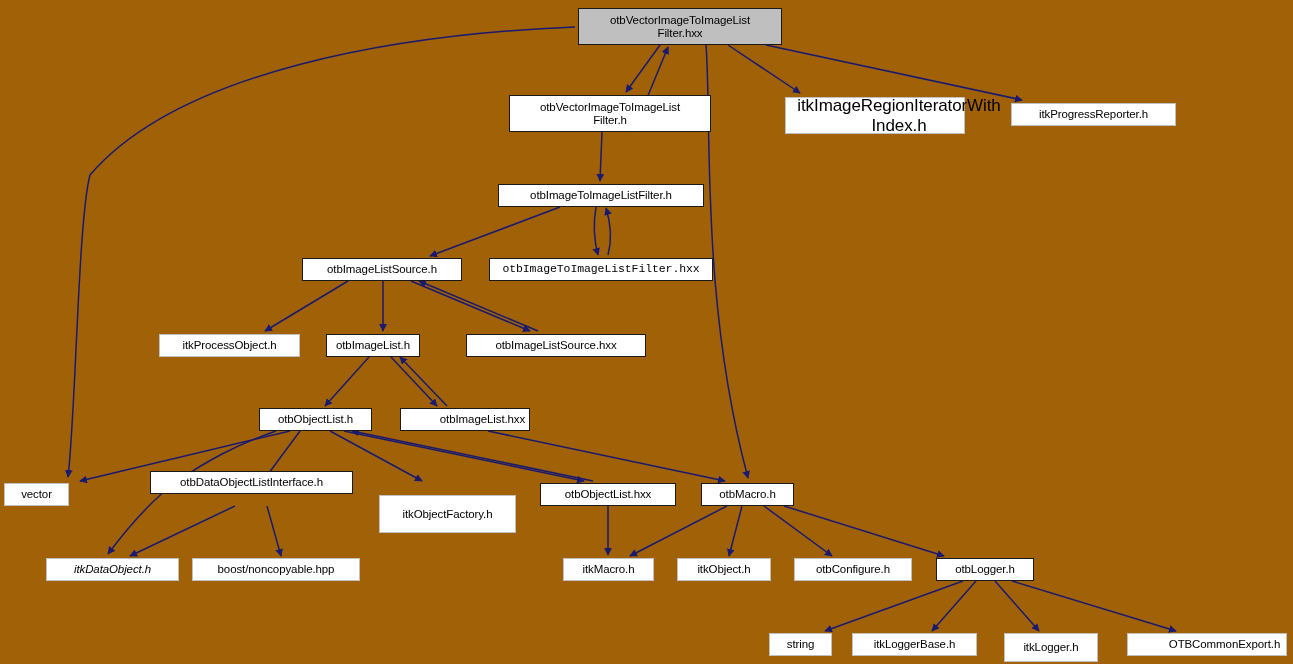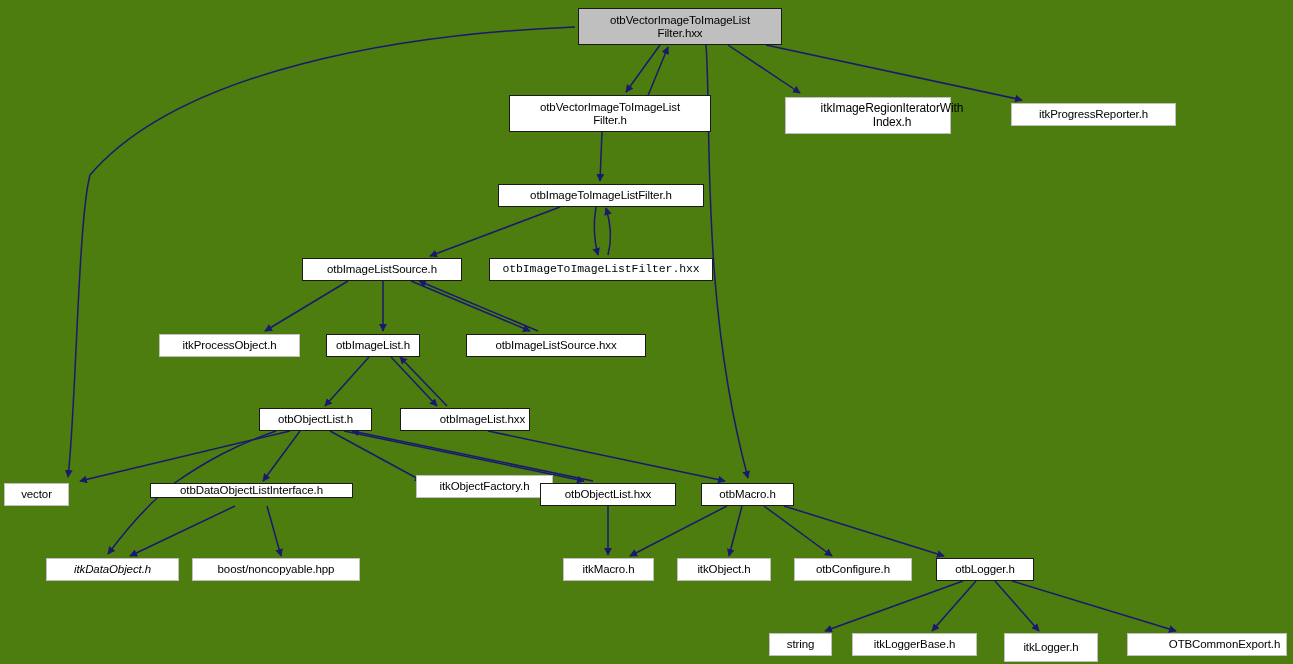--- a/index.html
+++ b/index.html
@@ -4,21 +4,21 @@
 <style>
   html, body {
     margin: 0;
     padding: 0;
     background: #ffffff;
   }
   #graph-root {
     position: relative;
     width: 1293px;
     height: 664px;
-    background: #4d7c0f;
+    background: #a16207;
     font-family: "Liberation Sans", "DejaVu Sans", sans-serif;
     overflow: hidden;
   }
   #edge-layer {
     position: absolute;
     left: 0; top: 0;
     width: 1293px;
     height: 664px;
     pointer-events: none;
   }
@@ -93,34 +93,34 @@
         <path d="M 976,581 L 932,631" fill="none" stroke="#191970" stroke-width="1.5" marker-end="url(#arrow)"></path>
         <path d="M 995,581 L 1039,631" fill="none" stroke="#191970" stroke-width="1.5" marker-end="url(#arrow)"></path>
         <path d="M 1012,581 L 1176,631" fill="none" stroke="#191970" stroke-width="1.5" marker-end="url(#arrow)"></path>
       </g>
   </svg>
   <div id="nodes">
       <div class="node root" title="otbVectorImageToImageListFilter.hxx" style="left: 578px; top: 8px; width: 204px; height: 37px; font-size: 11.5px;">otbVectorImageToImageList
 Filter.hxx</div>
       <div class="node thick" title="otbVectorImageToImageListFilter.h" style="left: 509px; top: 95px; width: 202px; height: 37px; font-size: 11.5px;">otbVectorImageToImageList
 Filter.h</div>
-      <div class="node thin" title="itkImageRegionIteratorWithIndex.h" style="left: 785px; top: 97px; width: 166px; height: 37px; font-size: 12px; padding-left: 48px;">itkImageRegionIteratorWith
+      <div class="node thin" title="itkImageRegionIteratorWithIndex.h" style="left: 785px; top: 97px; width: 180px; height: 37px; font-size: 17px; padding-left: 48px;">itkImageRegionIteratorWith
 Index.h</div>
       <div class="node thin" title="itkProgressReporter.h" style="left: 1011px; top: 103px; width: 165px; height: 23px; font-size: 11.5px;">itkProgressReporter.h</div>
       <div class="node thick" title="otbImageToImageListFilter.h" style="left: 498px; top: 184px; width: 206px; height: 23px; font-size: 11.5px;">otbImageToImageListFilter.h</div>
       <div class="node thick" title="otbImageListSource.h" style="left: 302px; top: 258px; width: 160px; height: 23px; font-size: 11.5px;">otbImageListSource.h</div>
       <div class="node thick" title="otbImageToImageListFilter.hxx" style="left: 489px; top: 258px; width: 224px; height: 23px; font-size: 11.5px; font-family: Liberation Mono, monospace;">otbImageToImageListFilter.hxx</div>
       <div class="node thin" title="itkProcessObject.h" style="left: 159px; top: 334px; width: 141px; height: 23px; font-size: 11.5px;">itkProcessObject.h</div>
       <div class="node thick" title="otbImageList.h" style="left: 326px; top: 334px; width: 94px; height: 23px; font-size: 11.5px;">otbImageList.h</div>
       <div class="node thick" title="otbImageListSource.hxx" style="left: 466px; top: 334px; width: 180px; height: 23px; font-size: 11.5px;">otbImageListSource.hxx</div>
       <div class="node thick" title="otbObjectList.h" style="left: 259px; top: 408px; width: 113px; height: 23px; font-size: 11.5px;">otbObjectList.h</div>
       <div class="node thick" title="otbImageList.hxx" style="left: 400px; top: 408px; width: 130px; height: 23px; font-size: 11.5px; padding-left: 35px;">otbImageList.hxx</div>
       <div class="node thin" title="vector" style="left: 4px; top: 483px; width: 65px; height: 23px; font-size: 11.5px;">vector</div>
-      <div class="node thick" title="otbDataObjectListInterface.h" style="left: 150px; top: 483px; width: 203px; height: 15px; font-size: 11.5px;">otbDataObjectListInterface.h</div>
-      <div class="node thin" title="itkObjectFactory.h" style="left: 379px; top: 475px; width: 137px; height: 23px; font-size: 11.5px; margin-left: 37px;">itkObjectFactory.h</div>
+      <div class="node thick" title="otbDataObjectListInterface.h" style="left: 150px; top: 471px; width: 203px; height: 23px; font-size: 11.5px;">otbDataObjectListInterface.h</div>
+      <div class="node thin" title="itkObjectFactory.h" style="left: 379px; top: 495px; width: 137px; height: 38px; font-size: 11.5px;">itkObjectFactory.h</div>
       <div class="node thick" title="otbObjectList.hxx" style="left: 540px; top: 483px; width: 136px; height: 23px; font-size: 11.5px;">otbObjectList.hxx</div>
       <div class="node thick" title="otbMacro.h" style="left: 701px; top: 483px; width: 93px; height: 23px; font-size: 11.5px;">otbMacro.h</div>
       <div class="node thin" title="itkDataObject.h" style="left: 46px; top: 558px; width: 133px; height: 23px; font-size: 11.5px; font-style: italic;">itkDataObject.h</div>
       <div class="node thin" title="boost/noncopyable.hpp" style="left: 192px; top: 558px; width: 168px; height: 23px; font-size: 11.5px;">boost/noncopyable.hpp</div>
       <div class="node thin" title="itkMacro.h" style="left: 563px; top: 558px; width: 91px; height: 23px; font-size: 11.5px;">itkMacro.h</div>
       <div class="node thin" title="itkObject.h" style="left: 677px; top: 558px; width: 94px; height: 23px; font-size: 11.5px;">itkObject.h</div>
       <div class="node thin" title="otbConfigure.h" style="left: 794px; top: 558px; width: 118px; height: 23px; font-size: 11.5px;">otbConfigure.h</div>
       <div class="node thick" title="otbLogger.h" style="left: 936px; top: 558px; width: 98px; height: 23px; font-size: 11.5px;">otbLogger.h</div>
       <div class="node thin" title="string" style="left: 769px; top: 633px; width: 63px; height: 23px; font-size: 11.5px;">string</div>
       <div class="node thin" title="itkLoggerBase.h" style="left: 852px; top: 633px; width: 125px; height: 23px; font-size: 11.5px;">itkLoggerBase.h</div>

